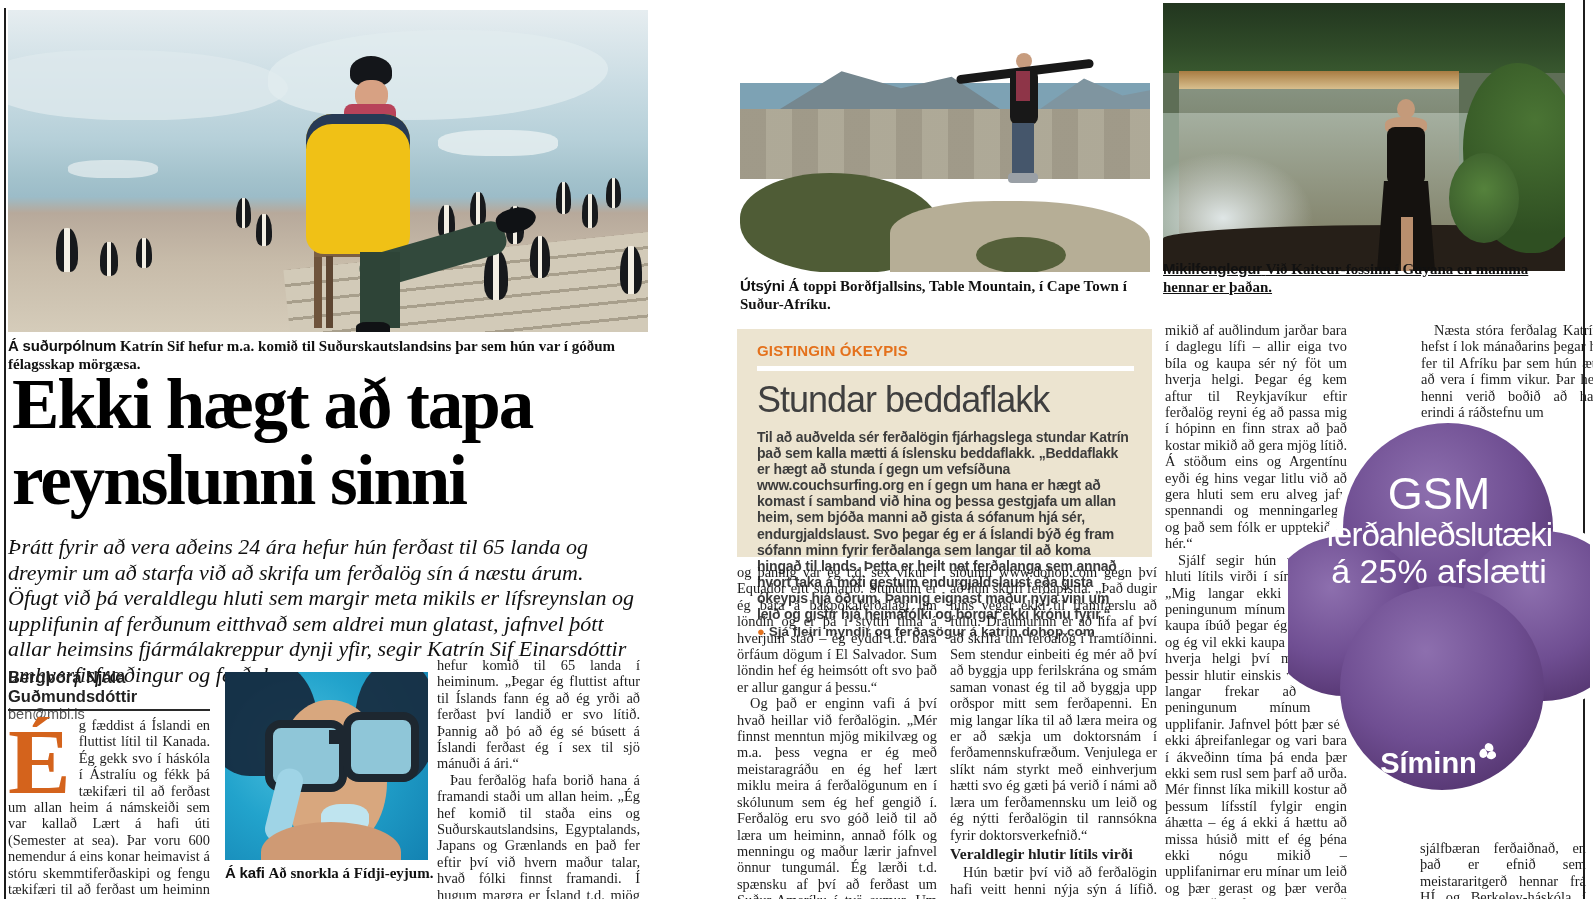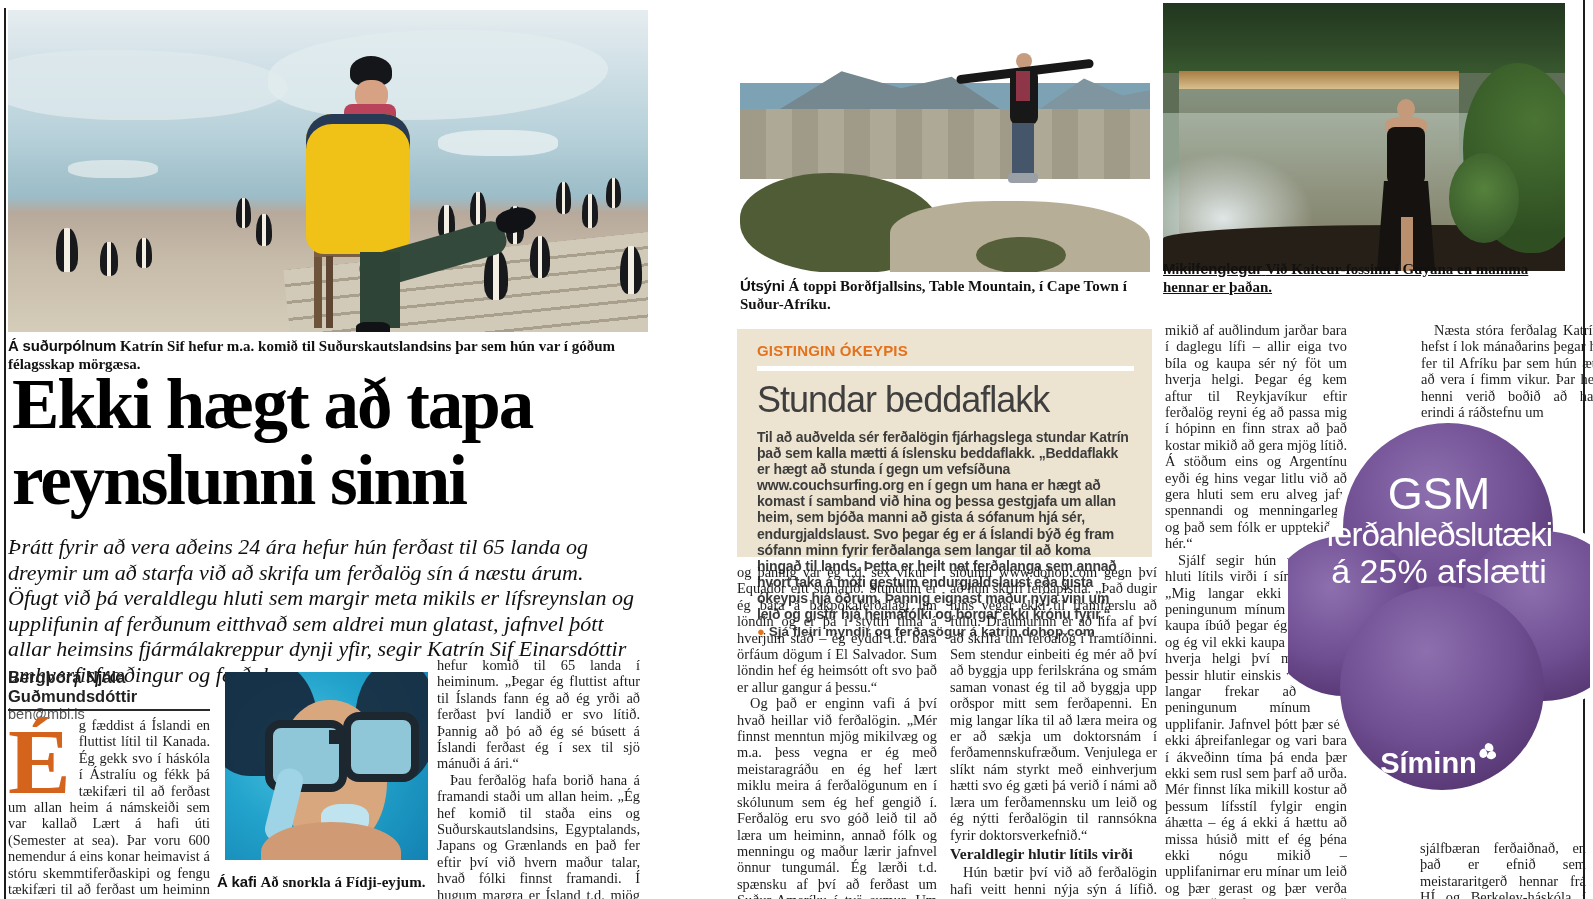--- a/index.html
+++ b/index.html
@@ -109,21 +109,21 @@
     <div class="abs" style="left:-18px;top:-16px;width:110px;height:120px;background:#14263a;border-radius:50% 60% 55% 45%;opacity:.9;"></div>
     <div class="abs" style="left:130px;top:-10px;width:80px;height:120px;background:#17293c;border-radius:55% 45% 50% 60%;opacity:.9;"></div>
     <div class="abs" style="left:52px;top:28px;width:110px;height:150px;background:#d8a field;background:#d8a77e;border-radius:48% 52% 46% 54%;"></div>
     <div class="abs" style="left:40px;top:48px;width:66px;height:56px;background:#8fc6d8;border:8px solid #1d2730;border-radius:16px;"></div>
     <div class="abs" style="left:118px;top:40px;width:60px;height:54px;background:#8fc6d8;border:8px solid #1d2730;border-radius:16px;"></div>
     <div class="abs" style="left:104px;top:58px;width:18px;height:14px;background:#1d2730;"></div>
     <div class="abs" style="left:46px;top:96px;width:26px;height:74px;background:#9fd4e6;border-radius:12px;transform:rotate(14deg);"></div>
     <div class="abs" style="left:96px;top:132px;width:48px;height:30px;background:#bfe4ef;border-radius:40%;"></div>
     <div class="abs" style="left:36px;top:150px;width:140px;height:60px;background:#cf9a74;border-radius:50% 50% 20% 20%;"></div>
   </div>
-  <div class="caption abs" style="left:217px;top:864px;width:210px;margin-top:9px;">
+  <div class="caption abs" style="left:225px;top:864px;width:210px;">
     <span class="cap-label">Á kafi</span>
     <span class="cap-text">Að snorkla á Fídji-eyjum.</span>
   </div>
 
   <div class="bodytext abs" style="left:437px;top:657px;width:203px;height:242px;overflow:hidden;">
     <p>hefur komið til 65 landa í heiminum. „Þegar ég fluttist aftur til Íslands fann ég að ég yrði að ferðast því landið er svo lítið. Þannig að þó að ég sé búsett á Íslandi ferðast ég í sex til sjö mánuði á ári.“</p>
     <p>Þau ferðalög hafa borið hana á framandi staði um allan heim. „Ég hef komið til staða eins og Suðurskautslandsins, Egyptalands, Japans og Grænlands en það fer eftir því við hvern maður talar, hvað fólki finnst framandi. Í hugum margra er Ísland t.d. mjög framandi staður. Stundum eyði ég heilu sumri á einum stað ef ég er að vinna að einhverju verkefni þar</p>
   </div>
 
   <div class="photo" style="left:740px;top:5px;width:410px;height:267px;

